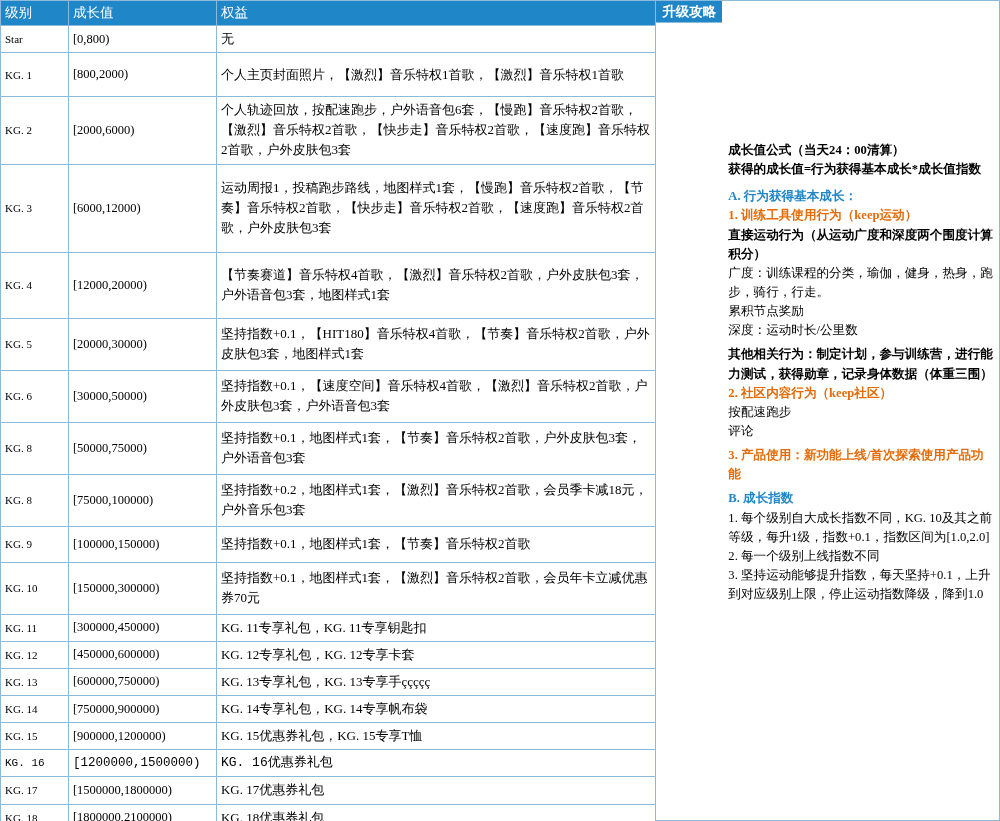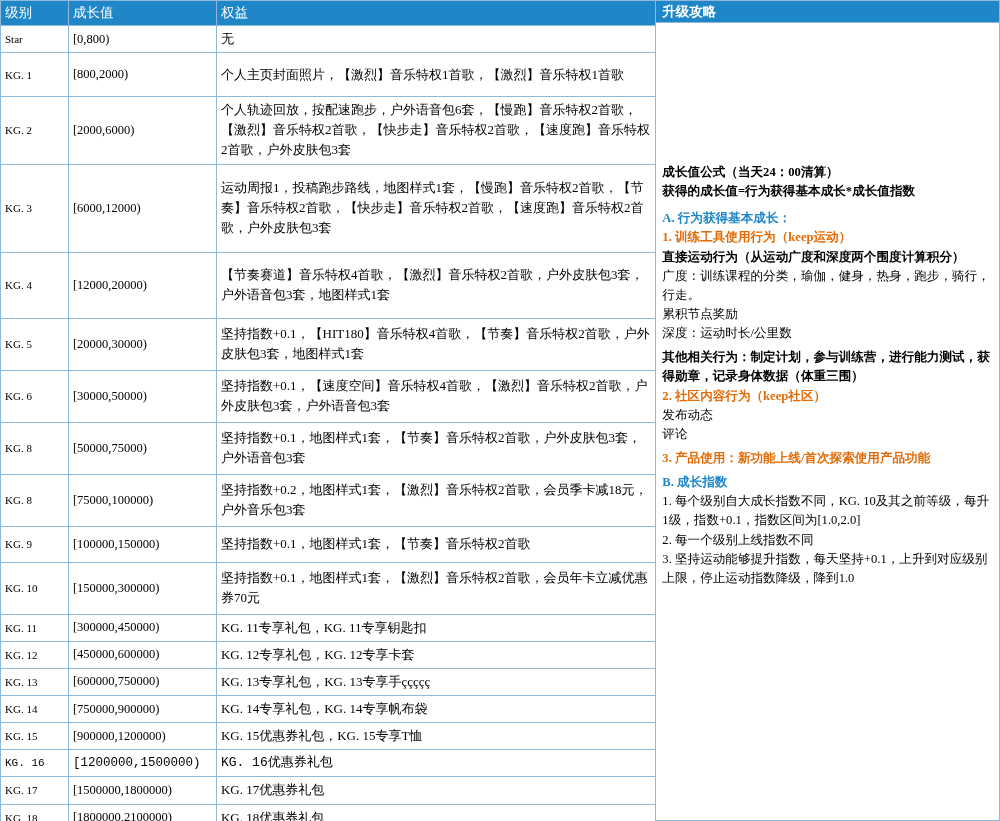--- a/index.html
+++ b/index.html
@@ -42,21 +42,21 @@
   .c-level { font-size: 11px; }
   .c-value { font-size: 12.5px; }
   .c-benefit { font-size: 13px; line-height: 1.55; }
 
   
   .right-col {
     width: 344px;
     border: 1px solid #8fb9d9;
     border-left: none;
     display: flex;
-    flex-direction: column;
+    flex-direction: row;
   }
   .right-hdr {
     background: #1f86c8;
     color: #fff;
     font-weight: bold;
     font-size: 13.5px;
     padding: 2px 6px;
     height: 22px;
     line-height: 18px;
     border-bottom: 1px solid #8fb9d9;
@@ -200,21 +200,21 @@
       <div class="gap"></div>
       <p class="ln strong-blue">A. 行为获得基本成长：</p>
       <p class="ln strong-orange">1. 训练工具使用行为（keep运动）</p>
       <p class="ln bk">直接运动行为（从运动广度和深度两个围度计算积分）</p>
       <p class="ln">广度：训练课程的分类，瑜伽，健身，热身，跑步，骑行，行走。</p>
       <p class="ln">累积节点奖励</p>
       <p class="ln">深度：运动时长/公里数</p>
       <div class="small-gap"></div>
       <p class="ln bk">其他相关行为：制定计划，参与训练营，进行能力测试，获得勋章，记录身体数据（体重三围）</p>
       <p class="ln strong-orange">2. 社区内容行为（keep社区）</p>
-      <p class="ln">发布动态</p>
+      <p class="ln">按配速跑步</p>
       <p class="ln">评论</p>
       <div class="small-gap"></div>
       <p class="ln strong-orange">3. 产品使用：新功能上线/首次探索使用产品功能</p>
       <div class="small-gap"></div>
       <p class="ln strong-blue">B. 成长指数</p>
       <p class="ln">1. 每个级别自大成长指数不同，KG. 10及其之前等级，每升1级，指数+0.1，指数区间为[1.0,2.0]</p>
       <p class="ln">2. 每一个级别上线指数不同</p>
       <p class="ln">3. 坚持运动能够提升指数，每天坚持+0.1，上升到对应级别上限，停止运动指数降级，降到1.0</p>
     </div>
   </div>

